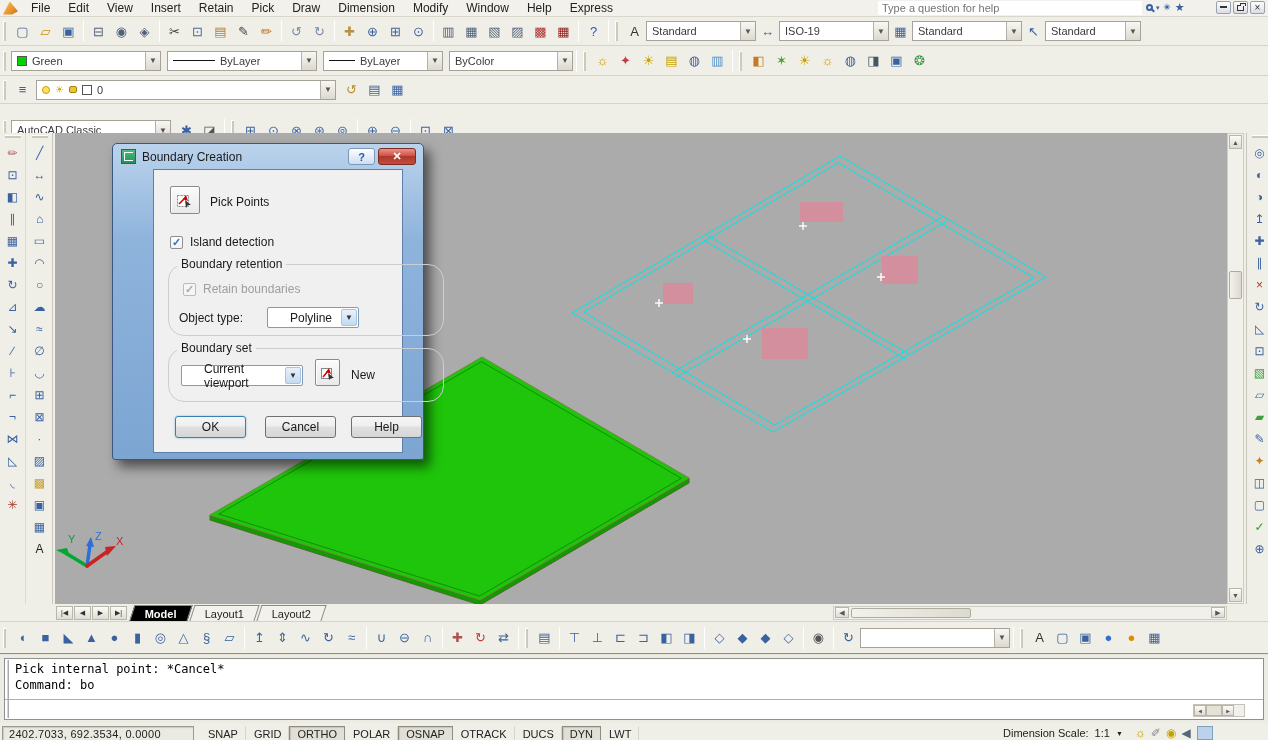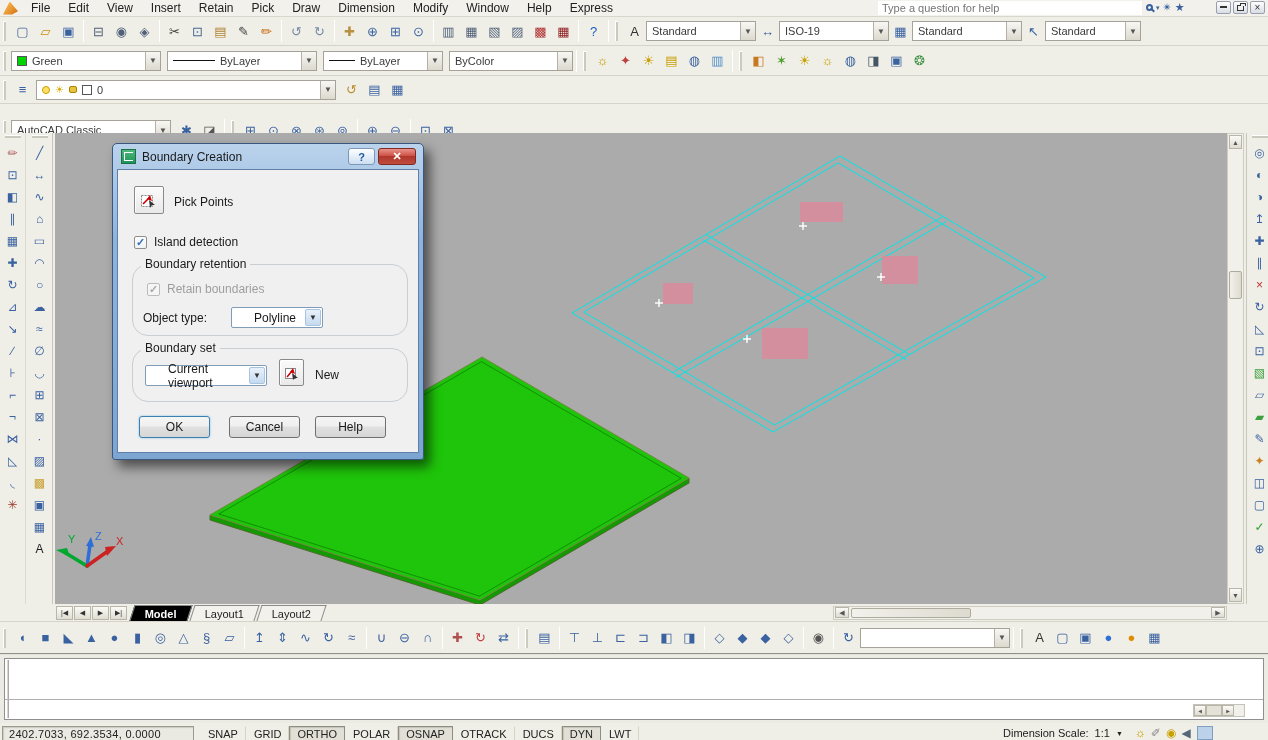--- a/index.html
+++ b/index.html
@@ -113,21 +113,21 @@
   .dicon { width:15px; height:15px; margin-left:2px; border:1px solid #1E6E46;
     background:linear-gradient(#4FB87E,#1E9458); position:relative; }
   .dicon::after{ content:''; position:absolute; left:2px; top:2px; right:2px; bottom:2px;
     border:1px solid #FFF; border-right:none; }
   .dhelp { position:absolute; right:44px; top:4px; width:27px; height:17px; border:1px solid #7E97B5; border-radius:3px;
     background:linear-gradient(#FDFEFF,#CCDEF2); color:#1E5A9E; font-weight:bold; font-size:11px;
     display:flex; align-items:center; justify-content:center; }
   .dclose { position:absolute; right:3px; top:4px; width:38px; height:17px; border:1px solid #7E2A20; border-radius:3px;
     background:linear-gradient(#E8938A,#CE5146 45%,#AE382C 50%,#C24B3E); color:#FFF; font-weight:bold; font-size:11px;
     display:flex; align-items:center; justify-content:center; }
-  #dbody { position:relative; width:302px; height:284px; background:#F0F0F0; border:1px solid #5F7FA8; }
+  #dbody { position:relative; width:250px; height:284px; background:#F0F0F0; border:1px solid #5F7FA8;margin-left:36px; }
   .raised { background:linear-gradient(#FBFBFB,#E9E9E9); border:1px solid #8A8A8A; border-radius:2px;
     box-shadow:inset 1px 1px 0 #FFF; display:flex; align-items:center; justify-content:center; }
   .dlabel { font-size:12px; color:#1A1A1A; position:absolute; }
   .chk { position:absolute; width:13px; height:13px; background:linear-gradient(#FDFDFD,#EEF3F8);
     border:1px solid #8E8E8E; border-radius:2px; font-size:11px; font-weight:bold; color:#3A6FB8;
     display:flex; align-items:center; justify-content:center; line-height:1; }
   .chk.dis { background:#F5F5F5; border-color:#BBB; color:#ABABAB; }
   .grp { position:absolute; border:1px solid #C9CED3; border-radius:16px; }
   .grp .leg { position:absolute; top:-8px; left:8px; background:#F0F0F0; padding:0 4px; font-size:12px; color:#1A1A1A;}
   .vcombo { position:absolute; height:21px; background:#FFF; border:1px solid #7F9DB9; border-radius:2px;
@@ -927,20 +927,25 @@
       </div>
       <div class="tbtn">
         <span class="g">▦</span>
       </div>
     </div>
 </div>
 
 <div id="cmd">
   <div id="cmdinner">
     <div class="cmdsplit"></div>
+    <div class="cmdhist">
+
+    <div class="cmdline">Pick internal point: *Cancel*</div>
+        <div class="cmdline">Command: bo</div>
+      </div>
     <div class="cmddiv"></div>
     <div class="cmdinput"><span></span></div>
     <div class="cmdsb">
       <div>◀</div>
       <div class="th"></div>
       <div>▶</div>
     </div>
   </div>
 </div>
 

